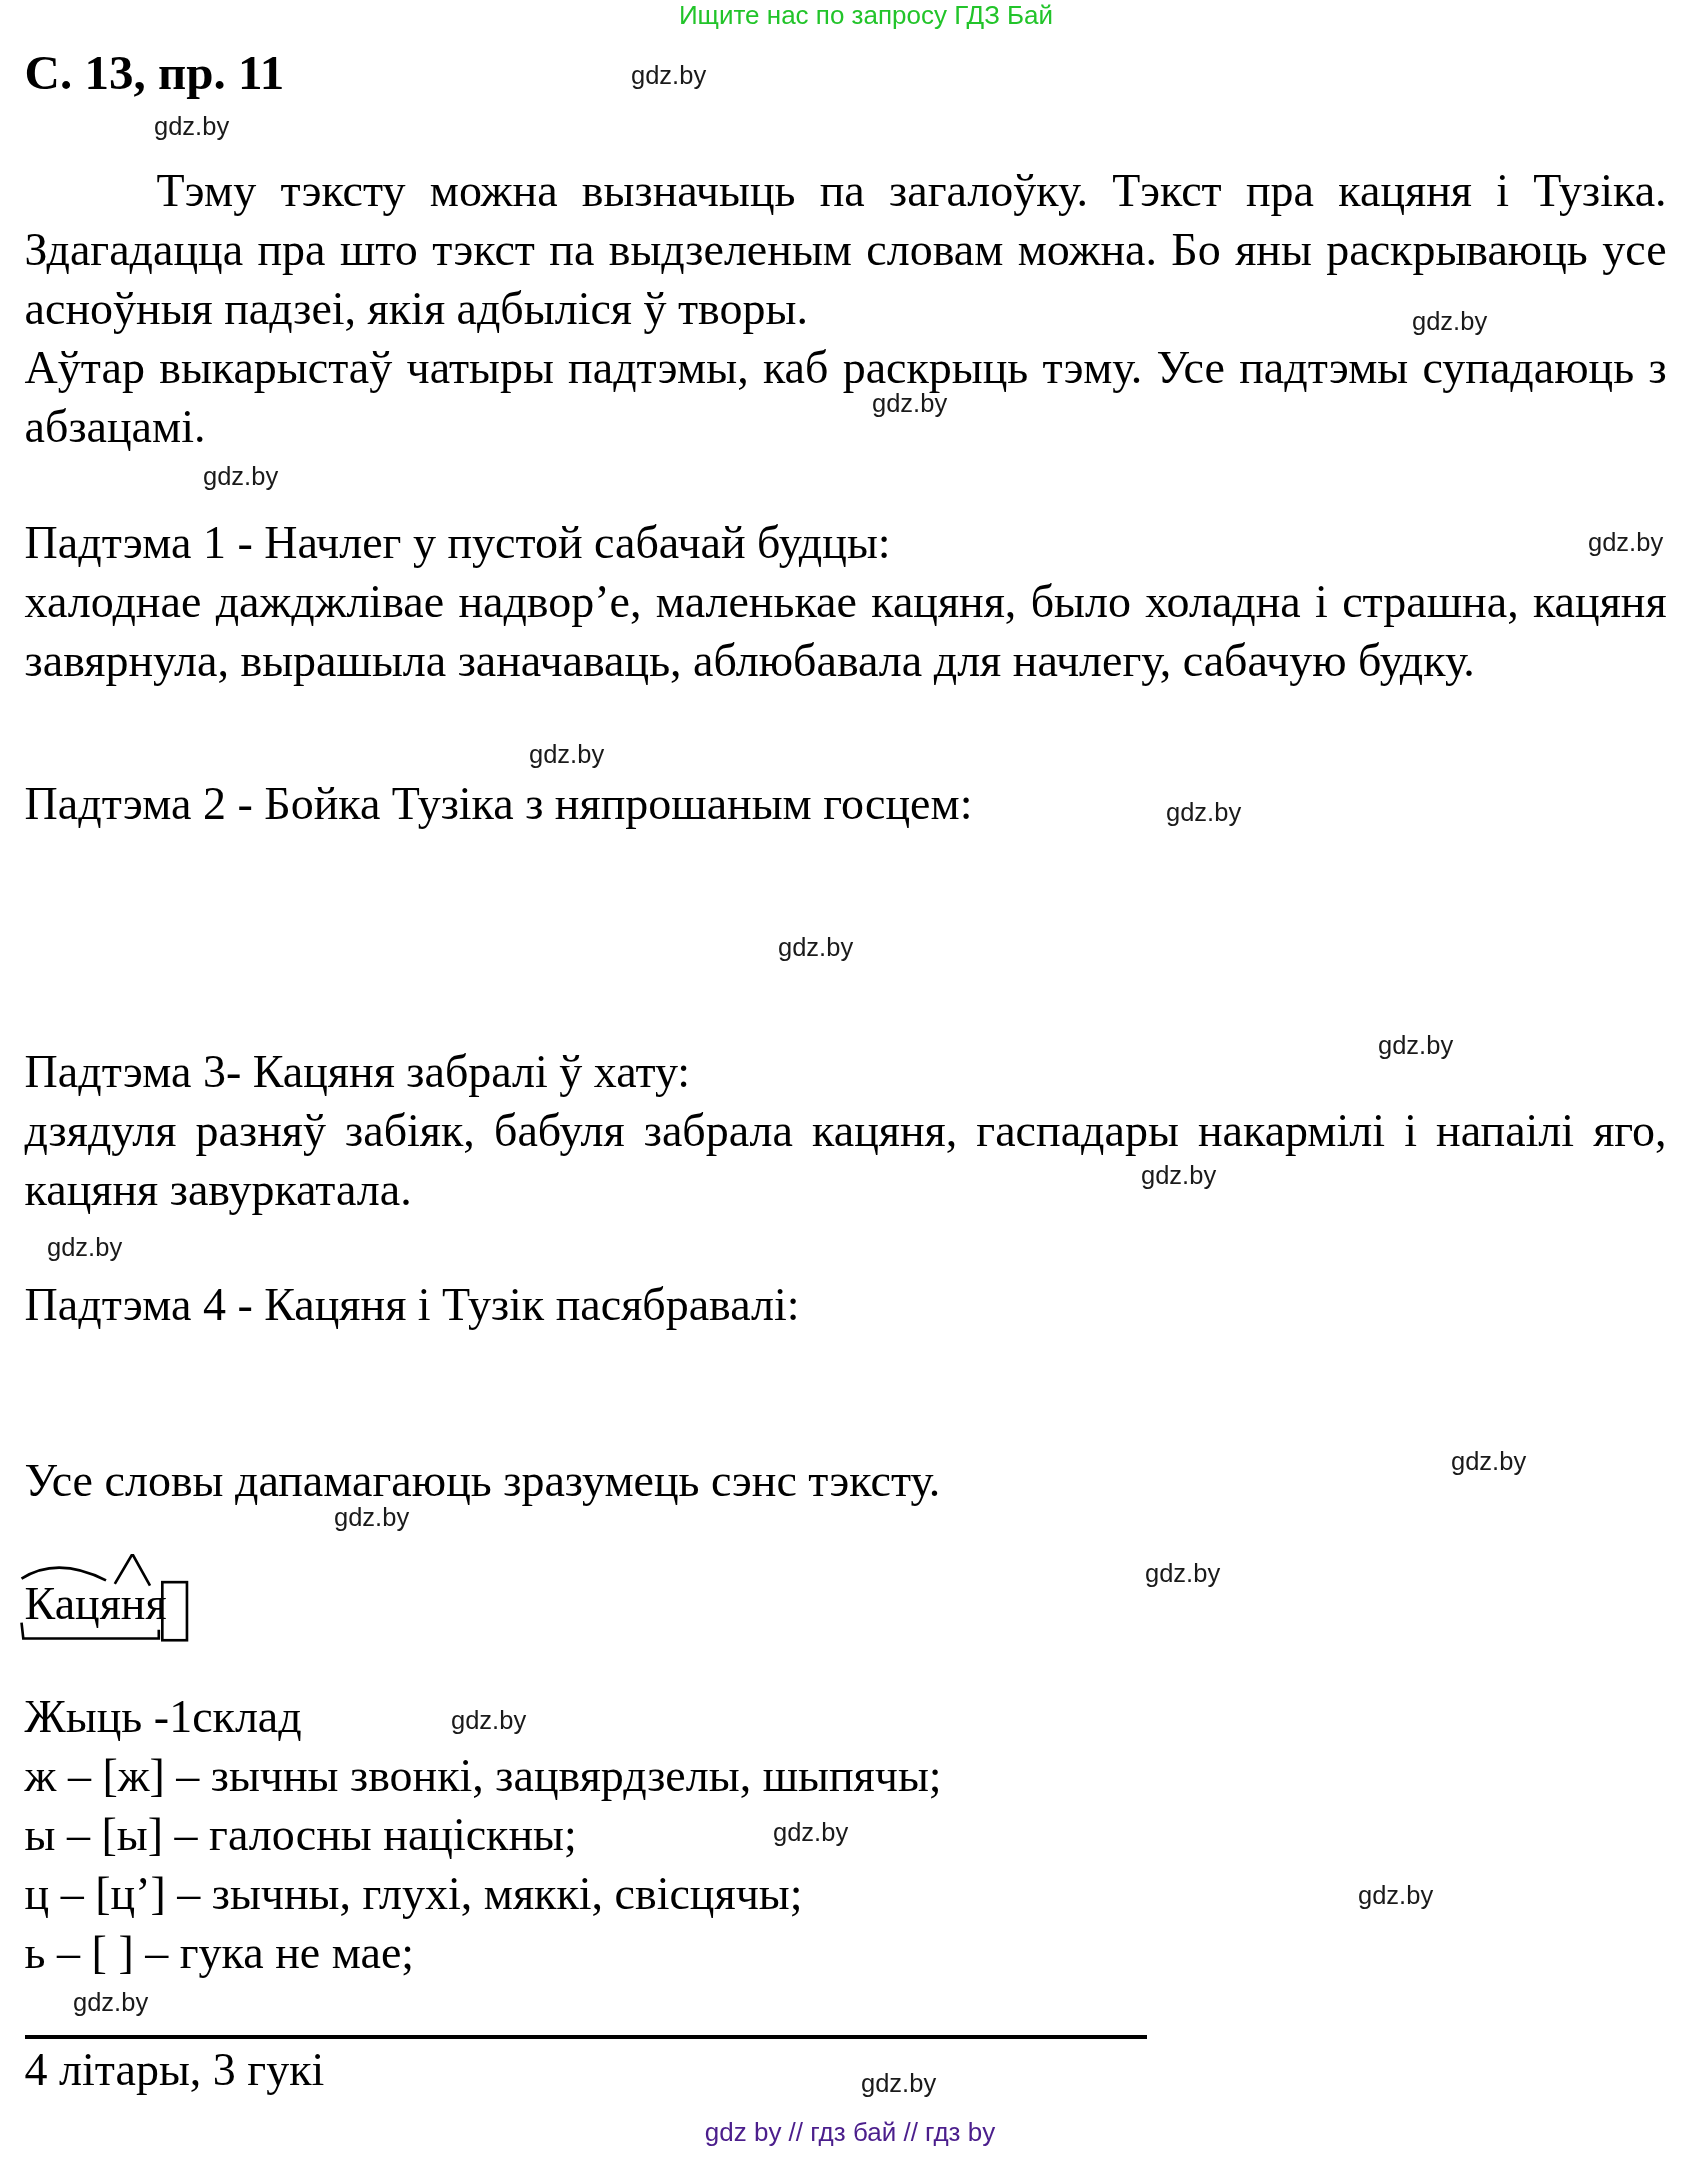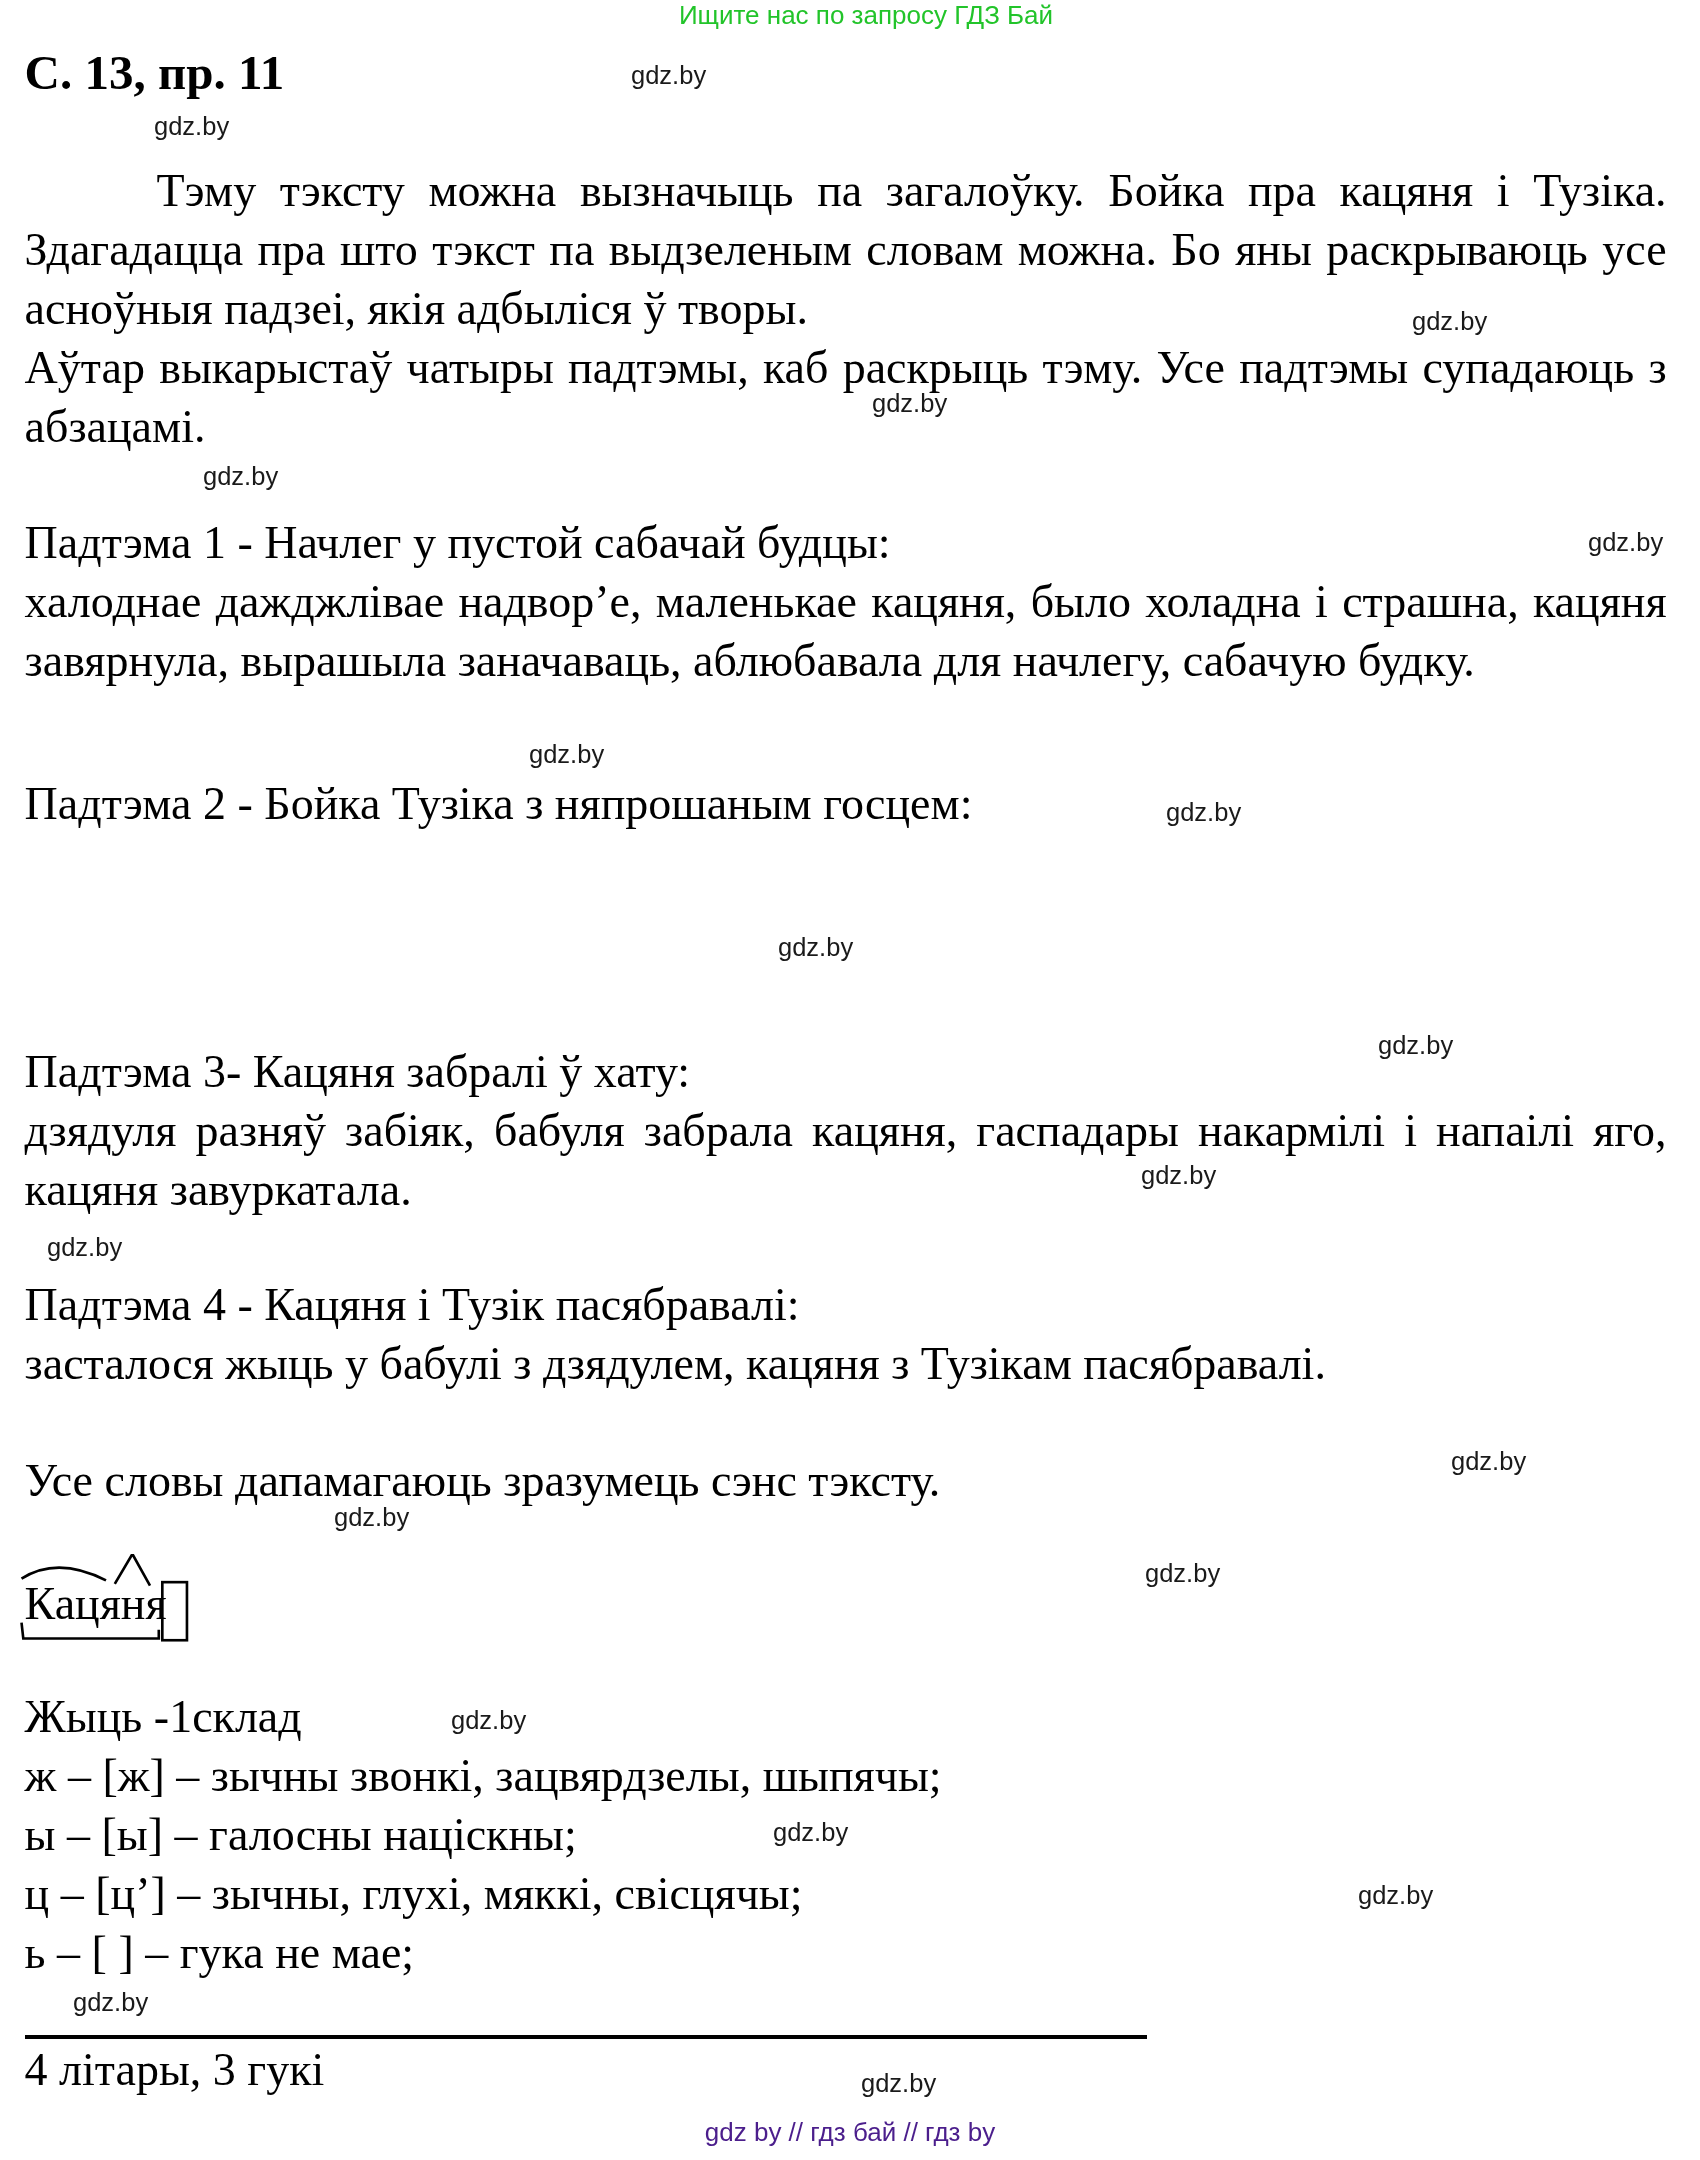--- a/index.html
+++ b/index.html
@@ -21,41 +21,40 @@
             font-family:"Liberation Sans", sans-serif; font-size:26px; color:#4b1e8c; line-height:30px; }
 </style>
 </head>
 <body>
 
 <div class="top-banner">Ищите нас по запросу ГДЗ Бай</div>
 
 <div class="title">С. 13, пр. 11</div>
 
 <div class="block justify" style="top:161px;">
-  <p class="p indent">Тэму тэксту можна вызначыць па загалоўку. Бойка пра кацяня і Тузіка. Здагадацца пра што тэкст па выдзеленым словам можна. Бо яны раскрываюць усе асноўныя падзеі, якія адбыліся ў творы.</p>
+  <p class="p indent">Тэму тэксту можна вызначыць па загалоўку. Тэкст пра кацяня і Тузіка. Здагадацца пра што тэкст па выдзеленым словам можна. Бо яны раскрываюць усе асноўныя падзеі, якія адбыліся ў творы.</p>
   <p class="p">Аўтар выкарыстаў чатыры падтэмы, каб раскрыць тэму. Усе падтэмы супадаюць з абзацамі.</p>
 </div>
 
 <div class="block justify" style="top:513px;">
   <div class="heading">Падтэма 1 - Начлег у пустой сабачай будцы:</div>
   <div>халоднае дажджлівае надвор’е, маленькае кацяня, было холадна і страшна, кацяня завярнула, вырашыла заначаваць, аблюбавала для начлегу, сабачую будку.</div>
 </div>
 
 <div class="block justify" style="top:774px;">
   <div class="heading">Падтэма 2 - Бойка Тузіка з няпрошаным госцем:</div>
 </div>
 
 <div class="block justify" style="top:1042px;">
   <div class="heading">Падтэма 3- Кацяня забралі ў хату:</div>
   <div>дзядуля разняў забіяк, бабуля забрала кацяня, гаспадары накармілі і напаілі яго, кацяня завуркатала.</div>
 </div>
 
 <div class="block" style="top:1275px;">
   <div class="heading">Падтэма 4 - Кацяня і Тузік пасябравалі:</div>
-  <div>засталося жыць у бабулі з дзядулем, кацяня з Тузікам пасябравалі.</div>
 </div>
 
 <div class="block" style="top:1451px;">Усе словы дапамагаюць зразумець сэнс тэксту.</div>
 
 <div class="diagram">
   <svg width="176" height="88" style="position:absolute;left:0;top:0;" viewBox="0 0 200 100">
     <path d="M4 28 Q45 2 100 30" fill="none" stroke="#000" stroke-width="3"></path>
     <path d="M110 34 L130 0 L150 36" fill="none" stroke="#000" stroke-width="3"></path>
     <rect x="164" y="32" width="28" height="66" fill="none" stroke="#000" stroke-width="3"></rect>
     <path d="M4 78 L6 96 L160 96 L160 86" fill="none" stroke="#000" stroke-width="3"></path>

